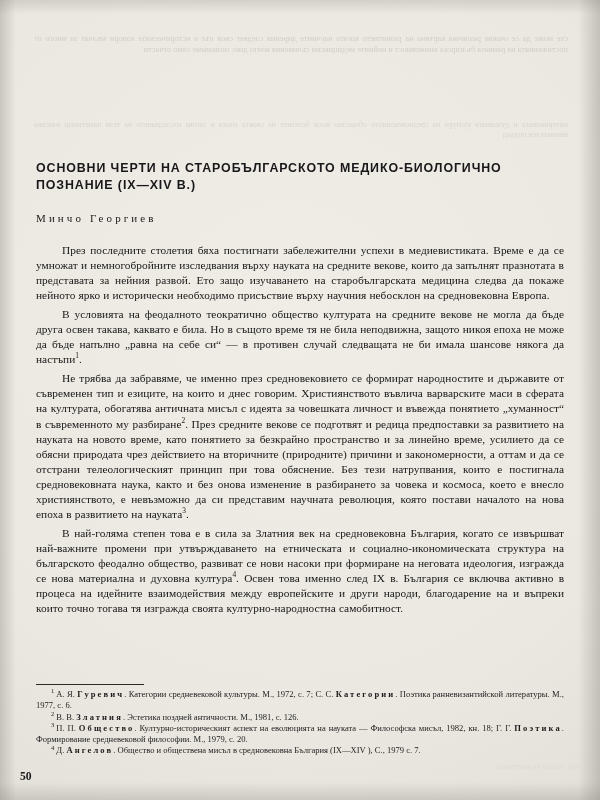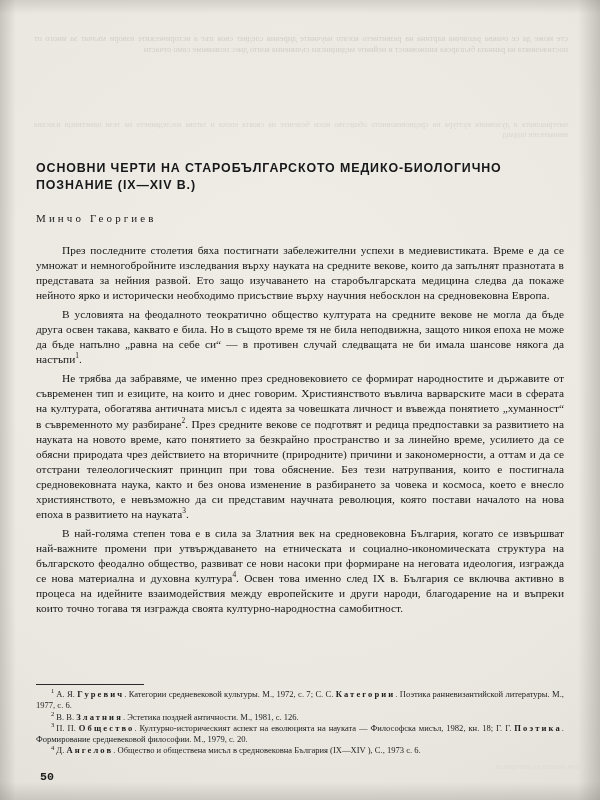--- a/index.html
+++ b/index.html
@@ -162,25 +162,25 @@
   p.footnote sup.fnum {
     font-size: 6.6px;
     vertical-align: super;
     line-height: 0;
     padding-right: 2px;
   }
   .sp { letter-spacing: 2.1px; font-weight: bold; }
 
   .folio {
     position: absolute;
-    left: 40px;
+    left: 20px;
     top: 770px;
     font-size: 11.6px;
     font-weight: 700;
-    font-family: Liberation Mono, monospace;
+    font-family: Liberation Serif, serif;
     color: #1a1a1a;
   }
 
   
   .speckle {
     position: absolute;
     inset: 0;
     pointer-events: none;
     opacity: 0.35;
     background-image:
@@ -225,21 +225,21 @@
     <div class="footnote-rule"></div>
 
     <div class="footnotes">
 
       <p class="footnote"><sup class="fnum">1</sup><span>А. Я.</span> <span class="sp">Гуревич</span><span>. Категории средневековой культуры. М., 1972, с. 7; С. С. </span><span class="sp">Категории</span><span>. Поэтика ранневизантийской литературы. М., 1977, с. 6.</span></p>
 
       <p class="footnote"><sup class="fnum">2</sup><span>В. В.</span> <span class="sp">Златния</span><span>. Эстетика поздней античности. М., 1981, с. 126.</span></p>
 
       <p class="footnote"><sup class="fnum">3</sup><span>П. П.</span> <span class="sp">Общество</span><span>. Културно-историческият аспект на еволюцията на науката — Философска мисъл, 1982, кн. 18; Г. Г. </span><span class="sp">Поэтика</span><span>. Формирование средневековой философии. М., 1979, с. 20.</span></p>
 
-      <p class="footnote"><sup class="fnum">4</sup><span>Д.</span> <span class="sp">Ангелов</span><span>. Общество и обществена мисъл в средновековна България (IX—XIV ), С., 1973 с. 6.</span></p>
+      <p class="footnote"><sup class="fnum">4</sup><span>Д.</span> <span class="sp">Ангелов</span><span>. Общество и обществена мисъл в средновековна България (IX—XIV ), С., 1979 с. 7.</span></p>
 
     </div>
 
     <div class="folio">50</div>
 
   </div>
 
   <div class="speckle"></div>
   <div class="edge-shadow-left"></div>
   <div class="edge-shadow-right"></div>

